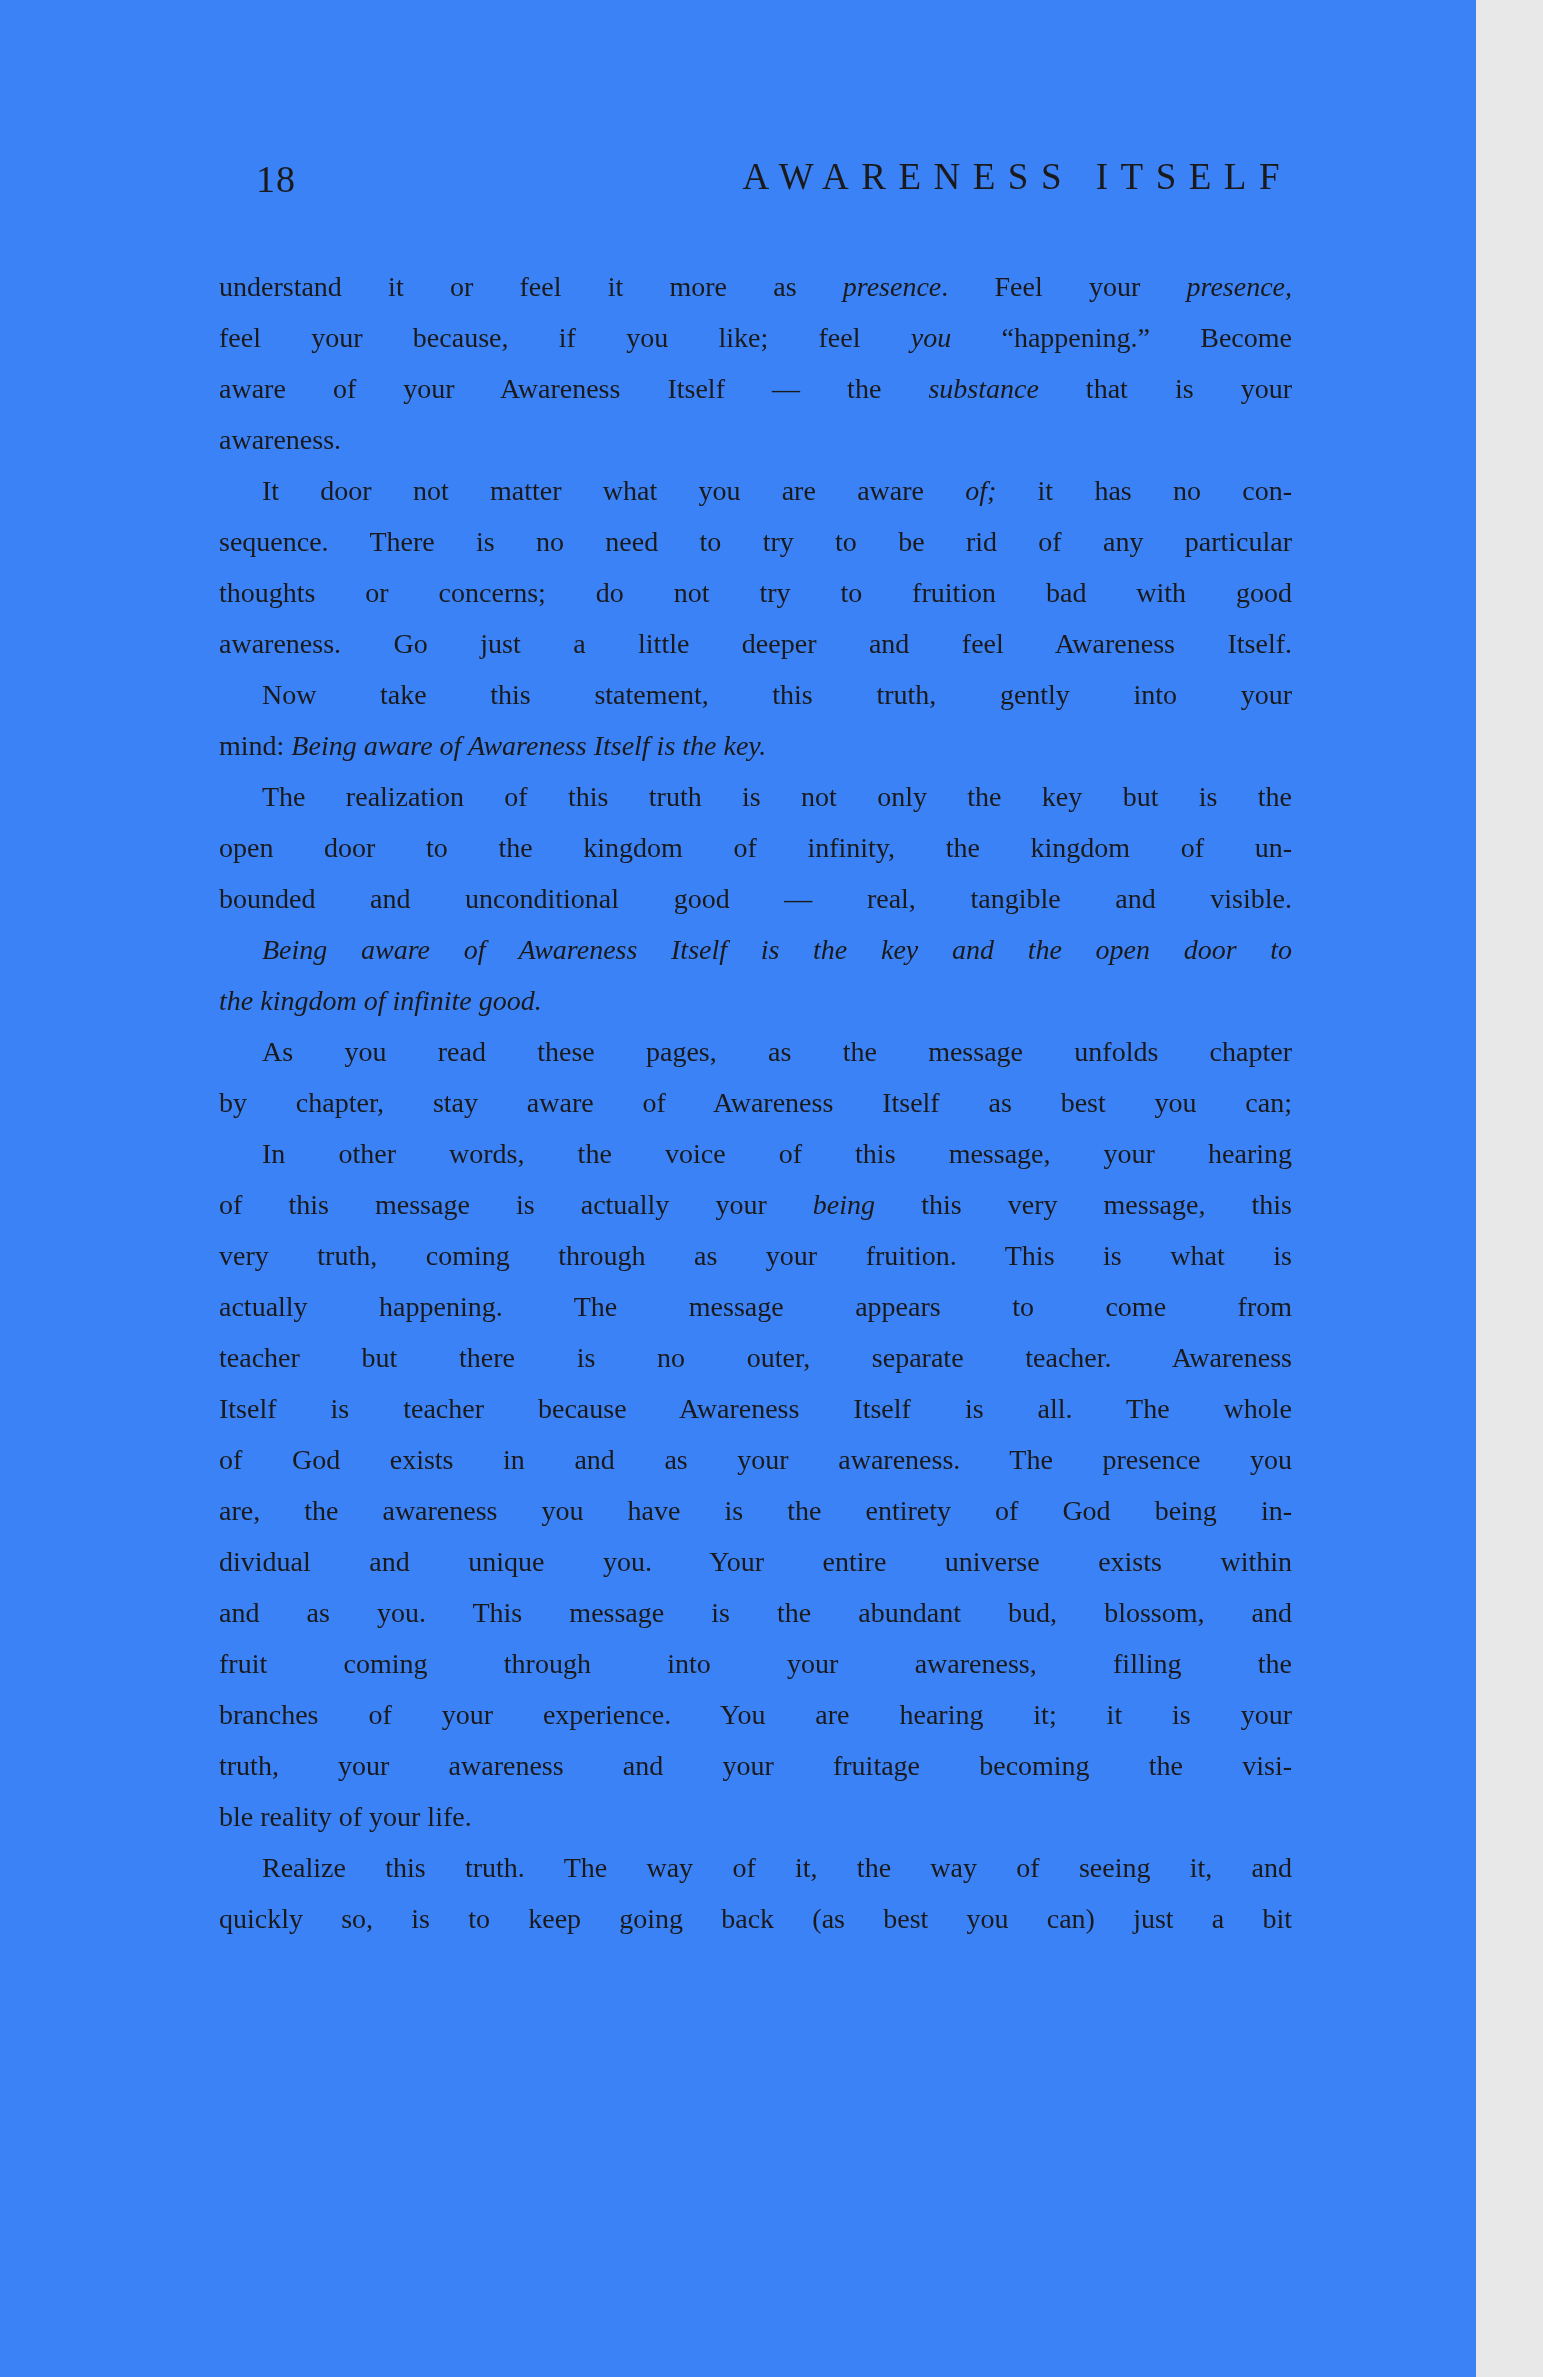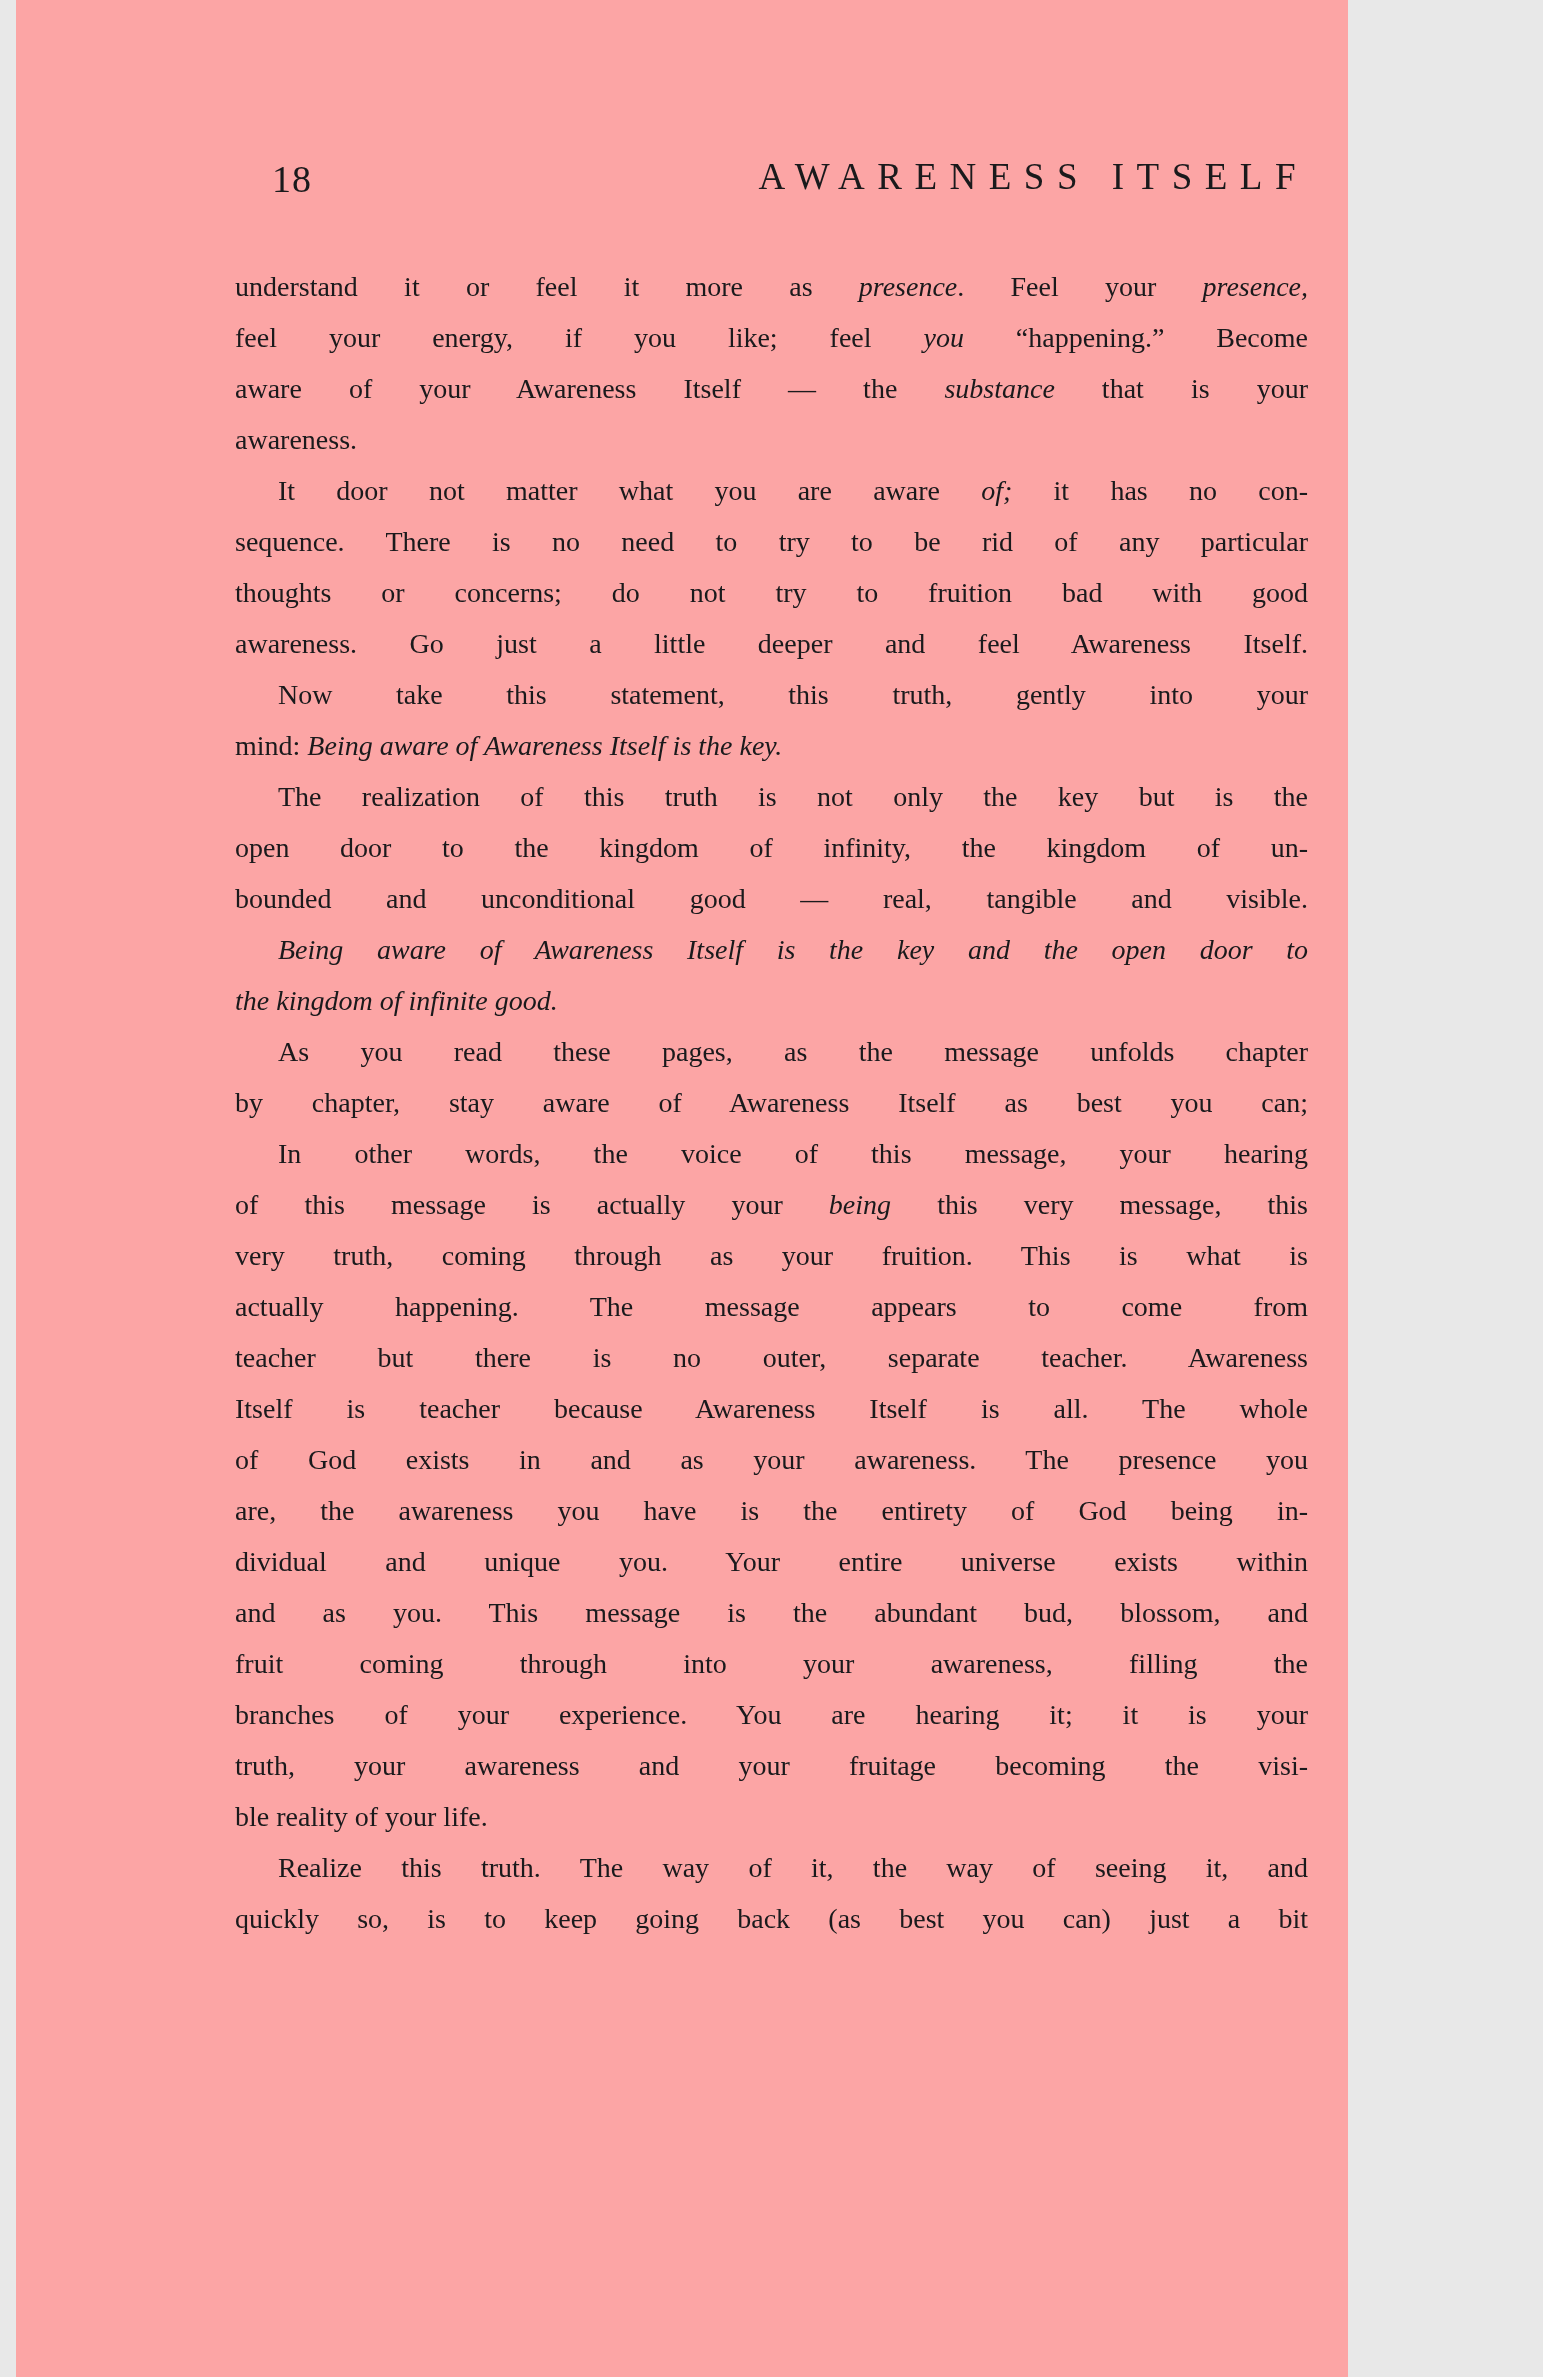--- a/index.html
+++ b/index.html
@@ -2,27 +2,26 @@
 <html><head>
 <meta charset="utf-8">
 <style>
   html, body {
     margin: 0;
     padding: 0;
     background: #e8e8e8;
   }
   .page {
     position: relative;
-    width: 1332px;
+    width: 1476px;
     height: 2378px;
-    background: #fca5a5;
+    background: #3b82f6;
     font-family: "Liberation Serif", serif;
     color: #1a1a1c;
     overflow: hidden;
-    margin-left: 16px;
   }
   .header-row {
     position: absolute;
     left: 219px;
     top: 154px;
     width: 1073px;
     height: 50px;
   }
   .folio {
     position: absolute;
@@ -68,21 +67,21 @@
 </head>
 <body>
 
 <div class="page">
   <div class="header-row">
     <span class="folio">18</span>
     <div class="running-head">AWARENESS ITSELF</div>
   </div>
   <div class="body-text">
       <div class="line"><span>understand it or feel it more as </span><span class="it">presence</span><span>. Feel your </span><span class="it">presence,</span></div>
-      <div class="line"><span>feel your energy, if you like; feel </span><span class="it">you</span><span> “happening.” Become</span></div>
+      <div class="line"><span>feel your because, if you like; feel </span><span class="it">you</span><span> “happening.” Become</span></div>
       <div class="line"><span>aware of your Awareness Itself — the </span><span class="it">substance</span><span> that is your</span></div>
       <div class="line last"><span>awareness.</span></div>
       <div class="line indent"><span>It door not matter what you are aware </span><span class="it">of;</span><span> it has no con-</span></div>
       <div class="line"><span>sequence. There is no need to try to be rid of any particular</span></div>
       <div class="line"><span>thoughts or concerns; do not try to fruition bad with good</span></div>
       <div class="line"><span>awareness. Go just a little deeper and feel Awareness Itself.</span></div>
       <div class="line indent"><span>Now take this statement, this truth, gently into your</span></div>
       <div class="line last"><span>mind: </span><span class="it">Being aware of Awareness Itself is the key.</span></div>
       <div class="line indent"><span>The realization of this truth is not only the key but is the</span></div>
       <div class="line"><span>open door to the kingdom of infinity, the kingdom of un-</span></div>

